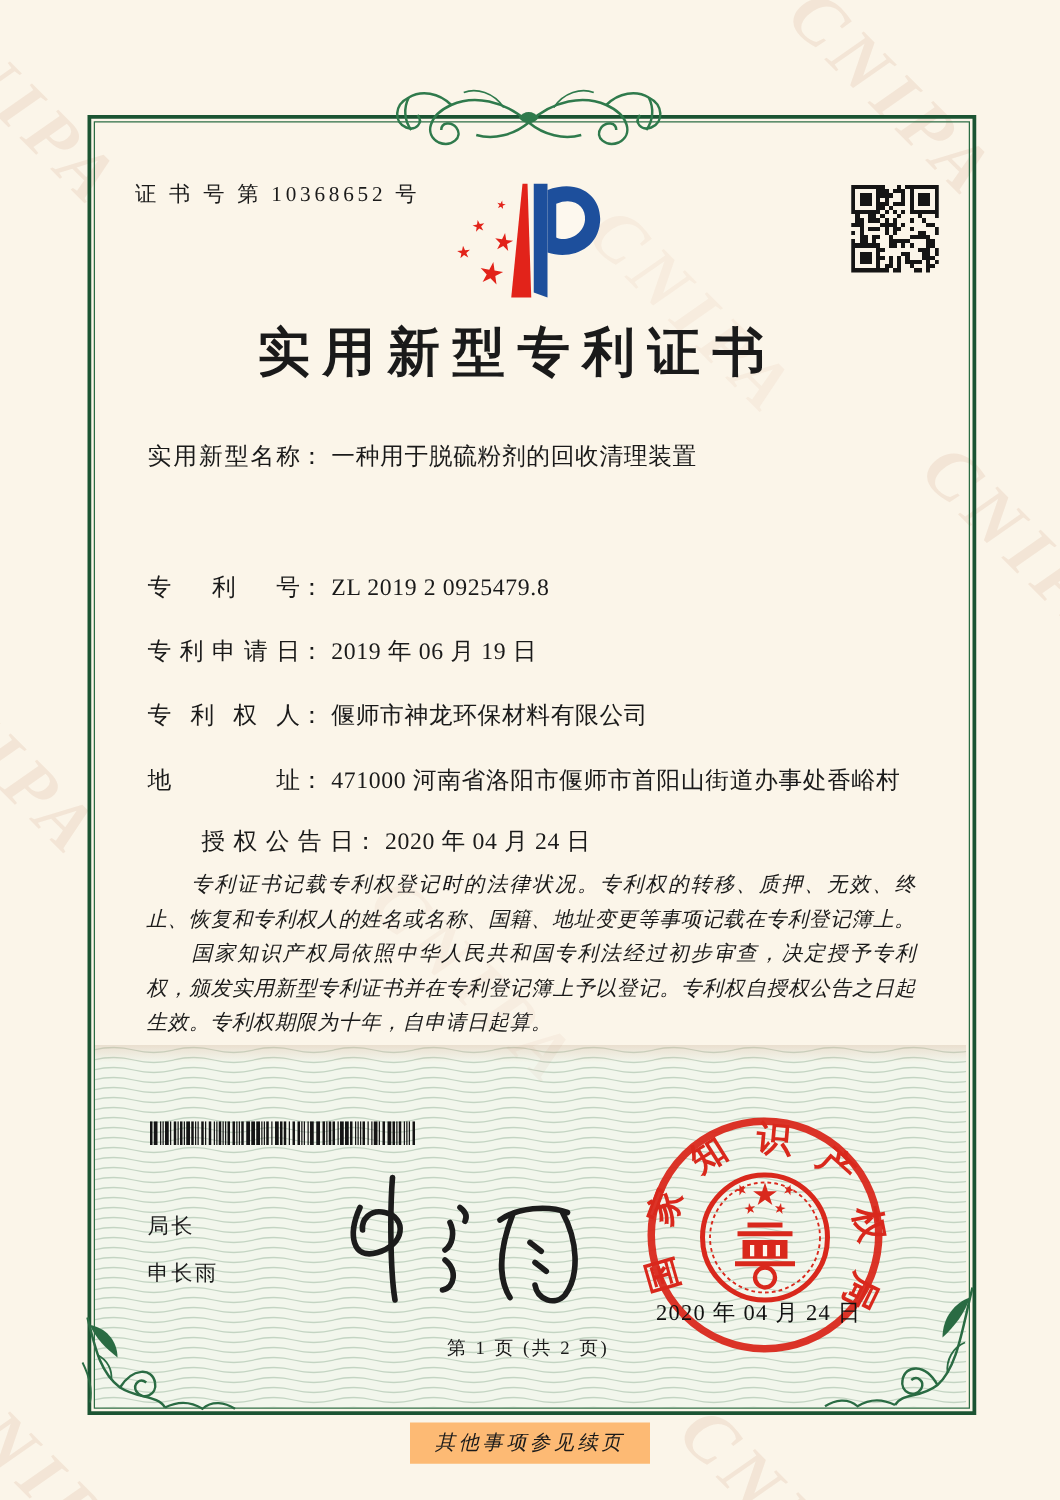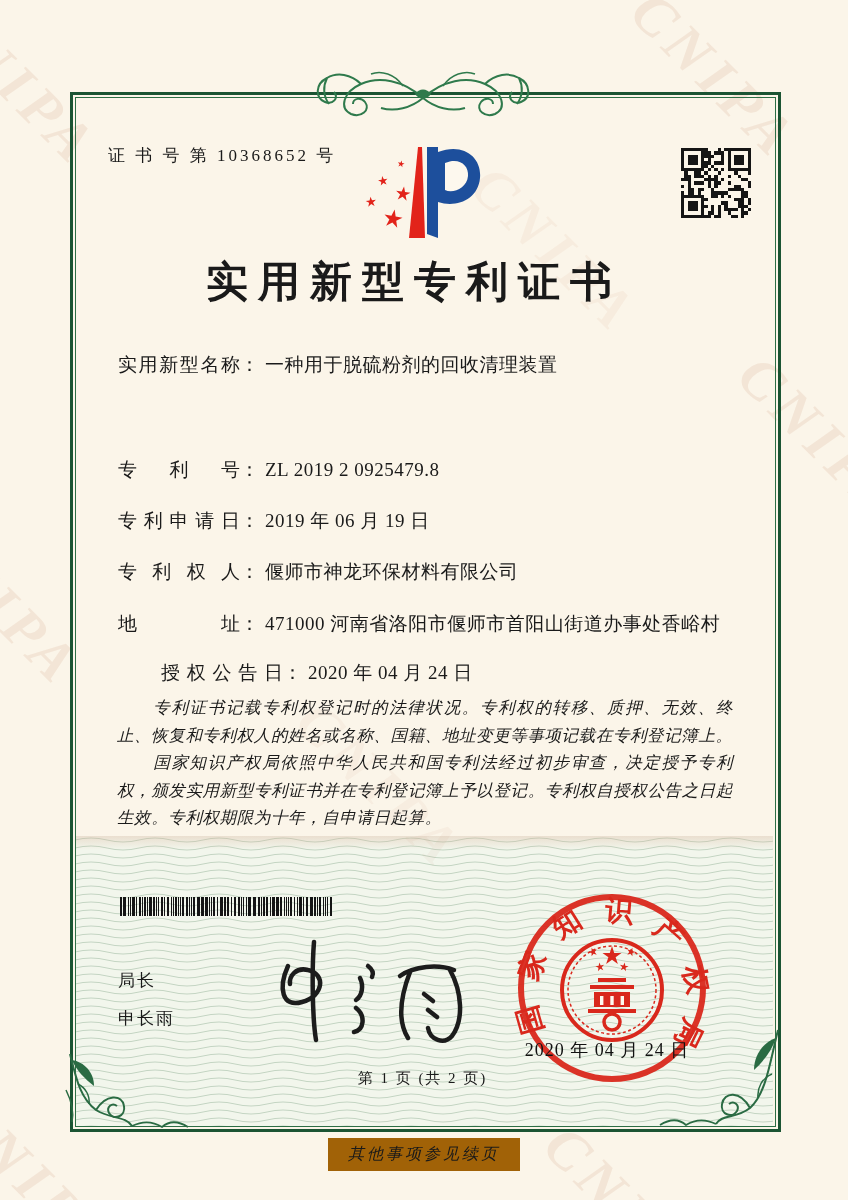--- a/index.html
+++ b/index.html
@@ -34,21 +34,21 @@
   .barcode{position:absolute;left:120px;top:897px;width:218px;height:19px;z-index:4;}
   .signer{position:absolute;left:118px;top:962px;z-index:4;font-size:17px;line-height:38px;
           font-family:"Liberation Sans","DejaVu Sans",sans-serif;letter-spacing:2px;}
   .sig{position:absolute;left:252px;top:936px;z-index:4;}
   .seal{position:absolute;left:514px;top:890px;z-index:5;}
   .seal-date{position:absolute;left:512px;top:1038px;width:190px;text-align:center;
              font-size:18px;letter-spacing:1px;color:#111;z-index:6;white-space:nowrap;}
   .pageinfo{position:absolute;left:70px;top:1069px;width:705px;text-align:center;
             font-size:15px;letter-spacing:2px;z-index:4;}
   .cont-note{position:absolute;left:50%;top:1138px;transform:translateX(-50%);
-             background:#a16207;padding:6px 20px;font-size:16px;font-style:italic;
+             background:#fdba74;padding:6px 20px;font-size:16px;font-style:italic;
              letter-spacing:3px;z-index:4;white-space:nowrap;}
   .ornament{position:absolute;z-index:3;pointer-events:none;}
   .orn-top{left:303px;top:64px;}
   .orn-bl{left:64px;top:1050px;}
   .orn-br{left:652px;top:1022px;transform:scaleX(-1);}
 </style>
 </head>
 <body>
 
 <div class="page">

